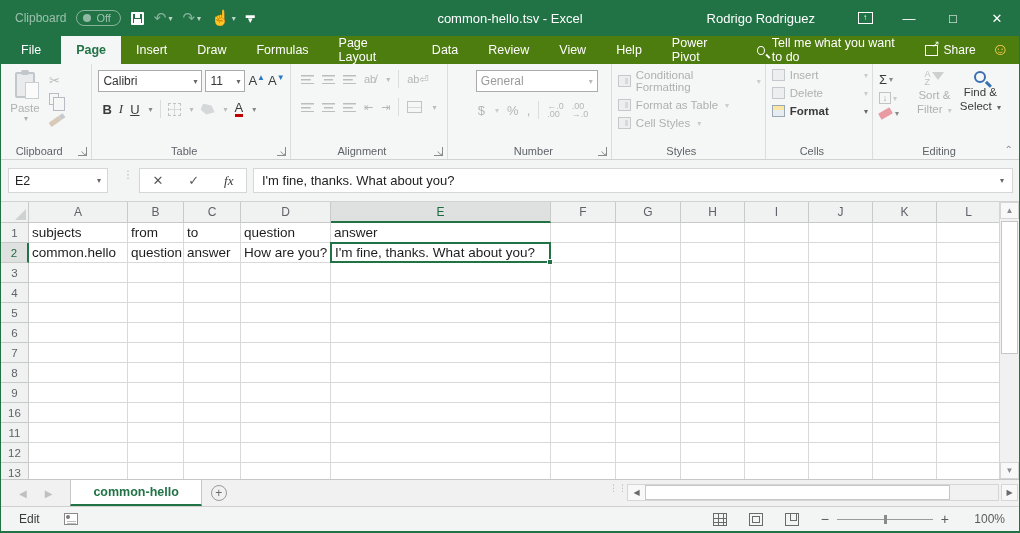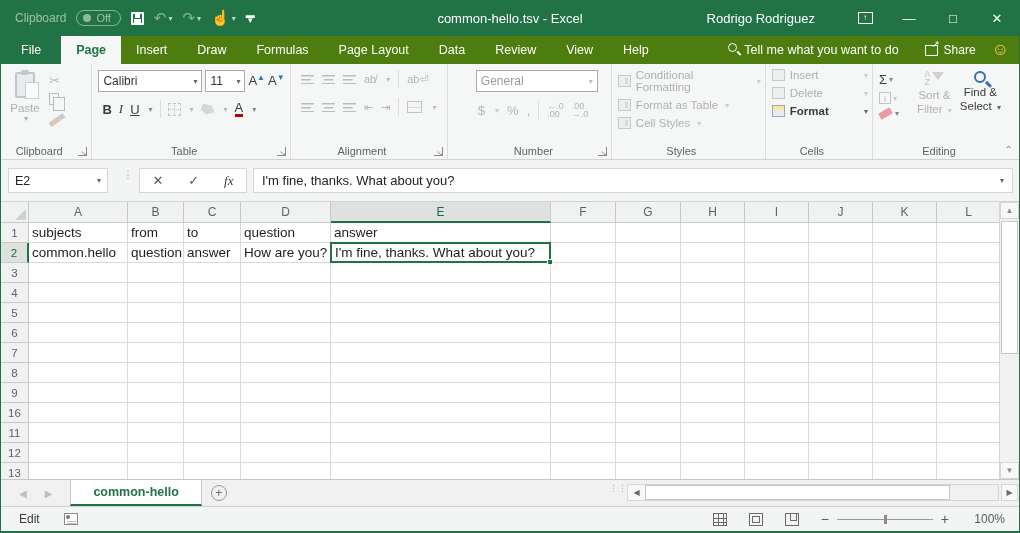--- a/index.html
+++ b/index.html
@@ -25,21 +25,21 @@
   .username { font-size:13px; margin-right:28px; }
   .winbtn { width:44px; height:36px; display:flex; align-items:center; justify-content:center; font-size:13px; cursor:pointer; }
   .ribopts { width:15px; height:12px; border:1px solid #fff; position:relative; font-size:8px; text-align:center; line-height:10px; }
 
   
   .tabrow { position:absolute; left:0; top:36px; width:100%; height:28px; background:#4d7c0f; display:flex; align-items:stretch; color:#fff; }
   .rtab { padding:0 15px; display:flex; align-items:center; font-size:12.5px; cursor:pointer; }
   .rtab.file { background:#217346; font-weight:400; padding:0 20px; }
   .rtab.active { background:#f5f6f6; color:#217346; font-weight:700; }
   .tabrow-right { margin-left:auto; display:flex; align-items:center; gap:6px; padding-right:10px; }
-  .tellme { display:flex; align-items:flex-start; gap:7px; padding:0 10px; font-size:12.5px; cursor:pointer; }
+  .tellme { display:flex; align-items:center; gap:7px; padding:0 10px; font-size:12.5px; cursor:pointer; }
   .mag { width:9px; height:9px; border:1.5px solid #fff; border-radius:50%; position:relative; display:inline-block; }
   .mag:after { content:""; position:absolute; width:1.5px; height:5px; background:#fff; transform:rotate(-45deg); left:9px; top:7px; }
   .share-grp { display:flex; align-items:center; gap:6px; padding:0 10px; cursor:pointer; }
   .share-ic { width:13px; height:11px; border:1px solid #fff; position:relative; }
   .share-ic:after { content:"↗"; position:absolute; right:-3px; top:-7px; font-size:9px; background:transparent; }
   .smiley { color:#FFD34E; font-size:17px; cursor:pointer; }
 
   
   .ribbon { position:absolute; left:0; top:64px; width:100%; height:96px; background:#f5f6f6; border-bottom:1px solid #d2d2d2; display:flex; }
   .grp { position:relative; height:100%; border-right:1px solid #dcdcdc; padding:6px 4px 18px 6px; }
@@ -233,20 +233,21 @@
     <span class="rtab file">File</span>
     <span class="rtab active">Page</span>
     <span class="rtab">Insert</span>
     <span class="rtab">Draw</span>
     <span class="rtab">Formulas</span>
     <span class="rtab">Page Layout</span>
     <span class="rtab">Data</span>
     <span class="rtab">Review</span>
     <span class="rtab">View</span>
     <span class="rtab">Help</span>
+    <span class="rtab">Power Pivot</span>
     <div class="tabrow-right">
       <span class="tellme">
           <span class="mag"></span>
           <span>Tell me what you want to do</span>
         </span>
       <span class="share-grp">
           <span class="share-ic"></span>
           <span>Share</span>
         </span>
       <span class="smiley">☺</span>

